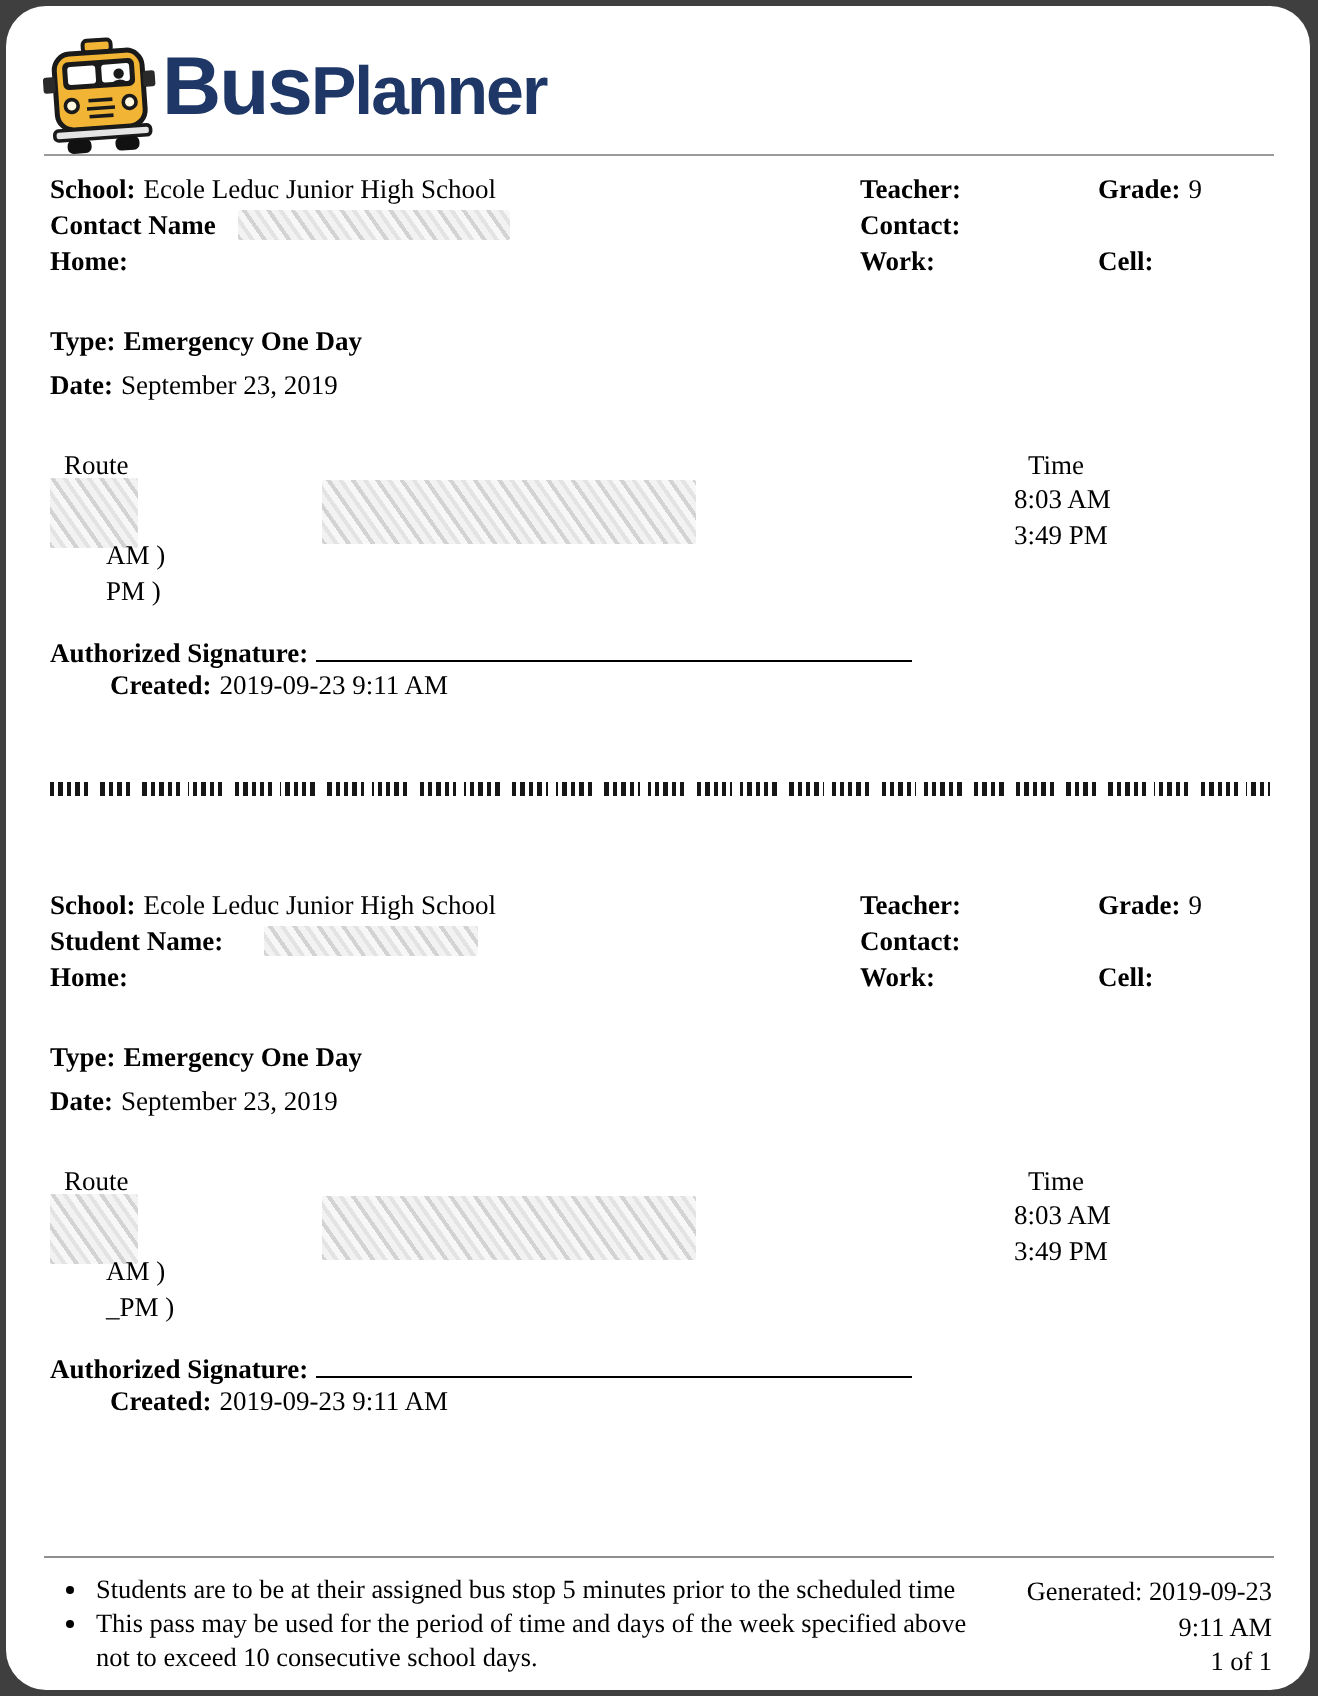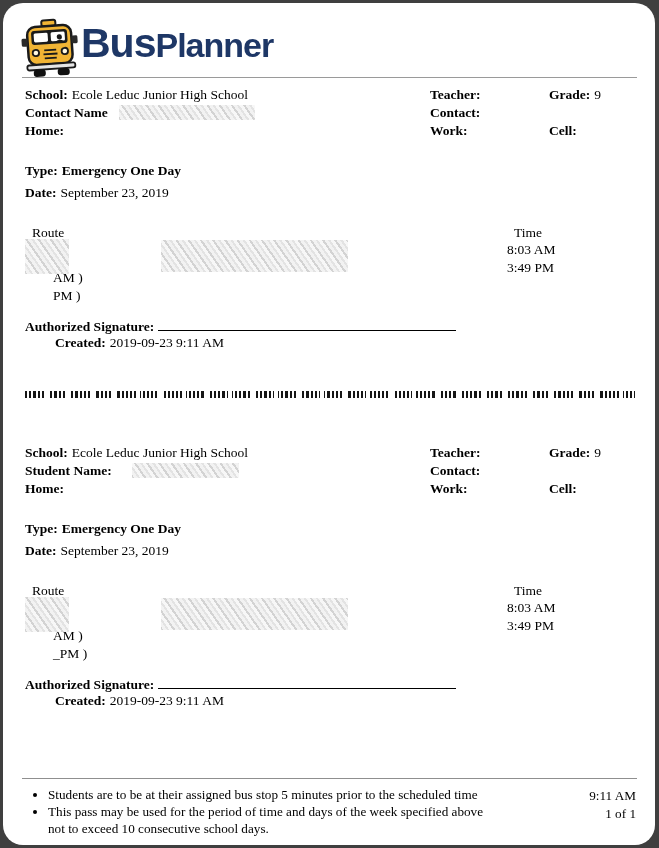--- a/index.html
+++ b/index.html
@@ -197,18 +197,19 @@
     </div>
 
     <div class="footer-rule"></div>
     <div class="footer-notes">
       <ul>
         <li>Students are to be at their assigned bus stop 5 minutes prior to the scheduled time</li>
         <li>This pass may be used for the period of time and days of the week specified above not to exceed 10 consecutive school days.</li>
       </ul>
     </div>
     <div class="footer-gen">
+      <div>Generated: 2019-09-23</div>
       <div>9:11 AM</div>
       <div>1 of 1</div>
     </div>
 
   </div>
 </div>
 
 </body></html>

